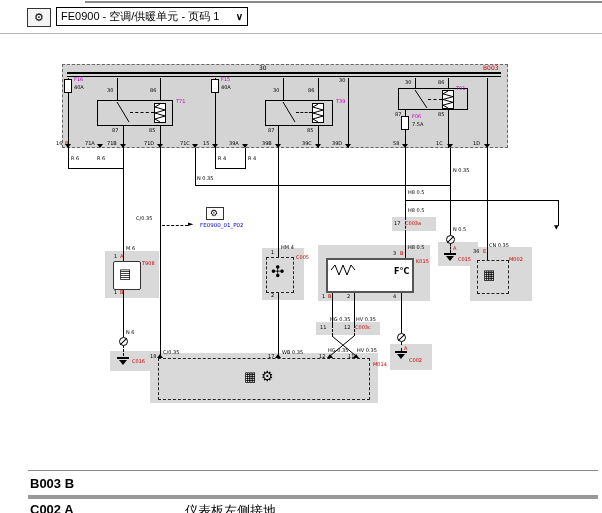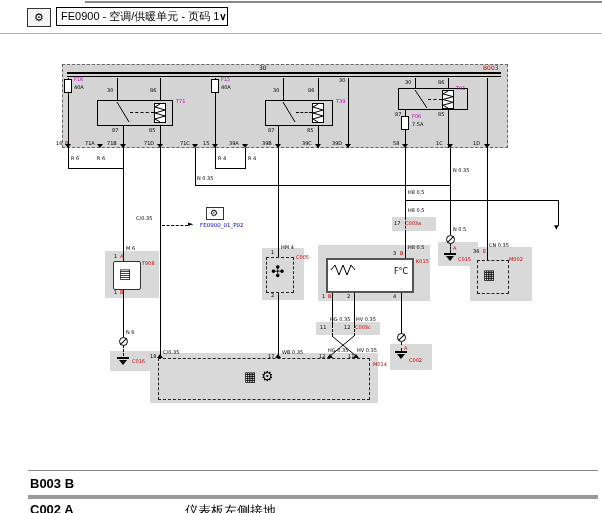--- a/index.html
+++ b/index.html
@@ -3,21 +3,21 @@
 <meta charset="utf-8">
 <style>
   html,body{margin:0;padding:0;background:#fff;}
   #stage{position:relative;width:602px;height:513px;overflow:hidden;background:#fff;
          font-family:"Liberation Sans",sans-serif;}
   
   .topline{position:absolute;background:#888;}
   .gearbtn{position:absolute;left:27px;top:8px;width:22px;height:17px;border:1px solid #333;
            background:#f4f4f4;display:flex;align-items:center;justify-content:center;
            font-size:11px;line-height:1;}
-  .dropdown{position:absolute;left:56px;top:7px;width:172px;height:19px;border:1px solid #000;
+  .dropdown{position:absolute;left:56px;top:7px;width:192px;height:19px;border:1px solid #000;
             background:#fff;display:flex;align-items:center;justify-content:space-between;
             padding:0 4px;box-sizing:border-box;font-size:11px;white-space:nowrap;}
   .dropdown .arr{font-weight:bold;font-size:10px;}
   .sep{position:absolute;left:0;top:33px;width:602px;height:1px;background:#b5b5b5;}
   
   #diagram{position:absolute;left:0;top:0;width:602px;height:513px;}
   .gb{background:#d4d4d4;border:1px dashed #666;box-sizing:border-box;}
   .cb{background:#d9d9d9;}
   .rb{border:1px solid #000;box-sizing:border-box;}
   .fu{background:#fff;border:1px solid #000;box-sizing:border-box;}
@@ -256,21 +256,21 @@
       <div class="lbl c-k" style="position: absolute; left: 356px; top: 317px; font-size: 5px;">HV 0.35</div>
       <div class="lbl c-k" style="position: absolute; left: 328px; top: 348px; font-size: 5px;">HG 0.35</div>
       <div class="lbl c-k" style="position: absolute; left: 357px; top: 348px; font-size: 5px;">HV 0.35</div>
       <div class="lbl c-k" style="position: absolute; left: 319px; top: 354px; font-size: 5px;">12</div>
       <div class="lbl c-k" style="position: absolute; left: 348px; top: 354px; font-size: 5px;">11</div>
       <div class="lbl c-k" style="position: absolute; left: 150px; top: 354px; font-size: 5px;">18</div>
       <div class="lbl c-k" style="position: absolute; left: 268px; top: 354px; font-size: 5px;">17</div>
       <div class="lbl c-r" style="position: absolute; left: 373px; top: 362px; font-size: 5px;">M014</div>
       <div class="lbl c-r" style="position: absolute; left: 404px; top: 346px; font-size: 5px;">A</div>
       <div class="lbl c-r" style="position: absolute; left: 409px; top: 358px; font-size: 5px;">C002</div>
-      <div class="lbl c-k" style="position: absolute; left: 394px; top: 268px; font-size: 8px; font-weight: normal;">F°C</div>
+      <div class="lbl c-k" style="position: absolute; left: 394px; top: 268px; font-size: 8px; font-weight: bold;">F°C</div>
       <div class="icon" style="position: absolute; left: 210px; top: 209px; font-size: 9px;">⚙</div>
       <div class="icon" style="position: absolute; left: 119px; top: 267px; font-size: 13px;">▤</div>
       <div class="icon" style="position: absolute; left: 271px; top: 264px; font-size: 16px;">✣</div>
       <div class="icon" style="position: absolute; left: 244px; top: 370px; font-size: 13px;">▦</div>
       <div class="icon" style="position: absolute; left: 261px; top: 369px; font-size: 14px;">⚙</div>
       <div class="icon" style="position: absolute; left: 483px; top: 268px; font-size: 13px;">▦</div>
       <div class="icon" style="position: absolute; left: 188px; top: 221px; font-size: 7px;">►</div>
       <div class="icon" style="position: absolute; left: 554px; top: 224px; font-size: 6px;">▼</div>
       <div class="gndbar" style="position: absolute; left: 117px; top: 357px; width: 12px; height: 2px;"></div>
       <div class="gndtri" style="position: absolute; left: 119px; top: 360px;"></div>

